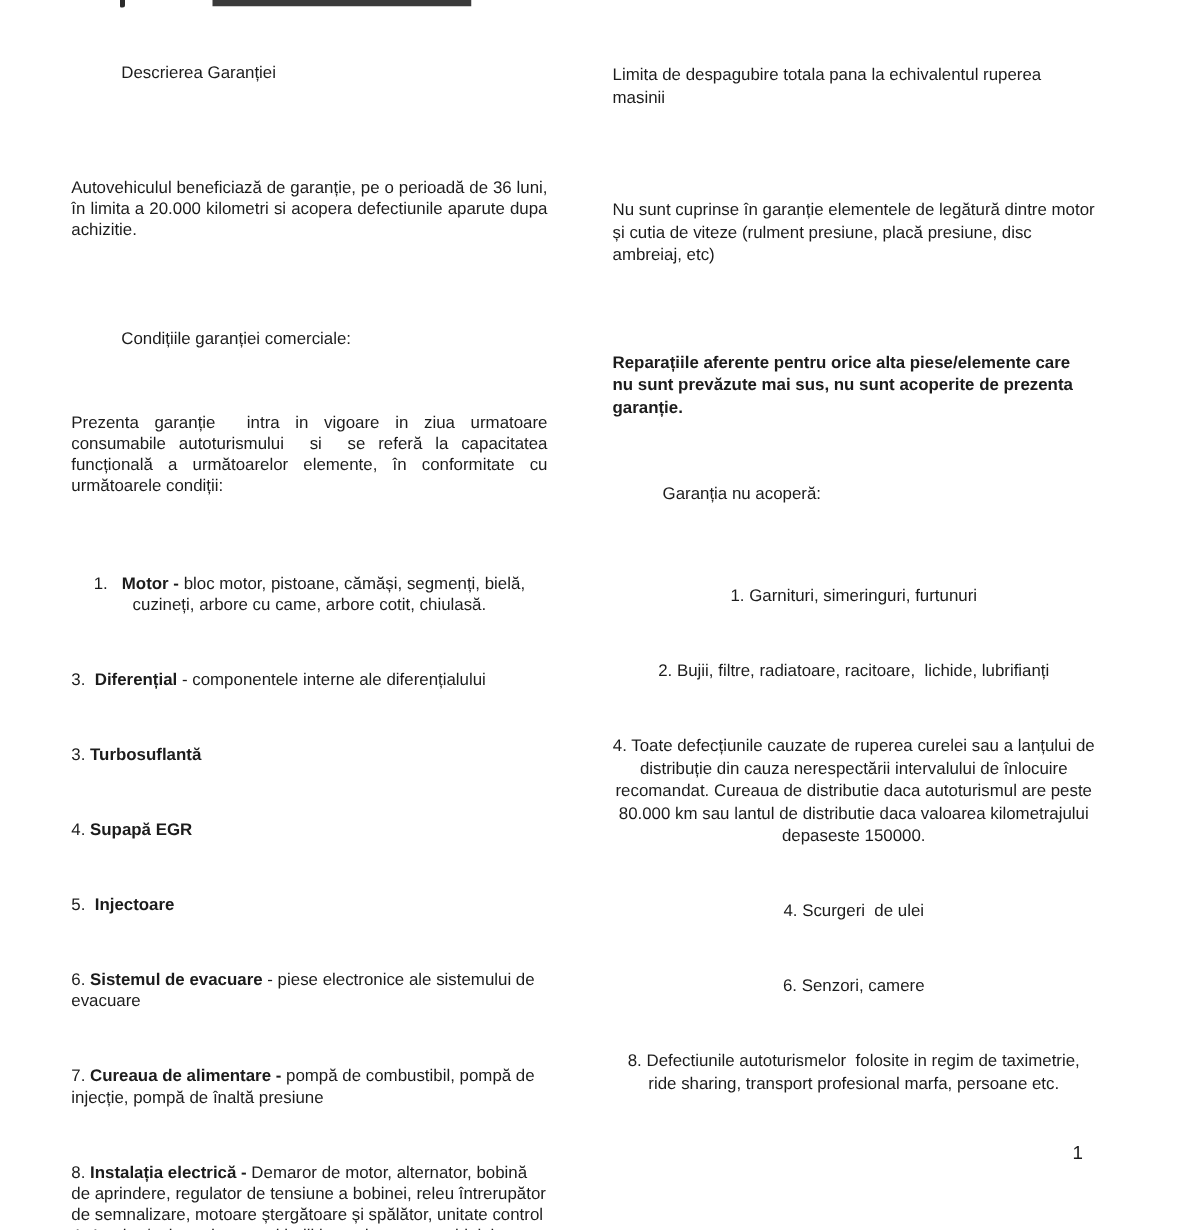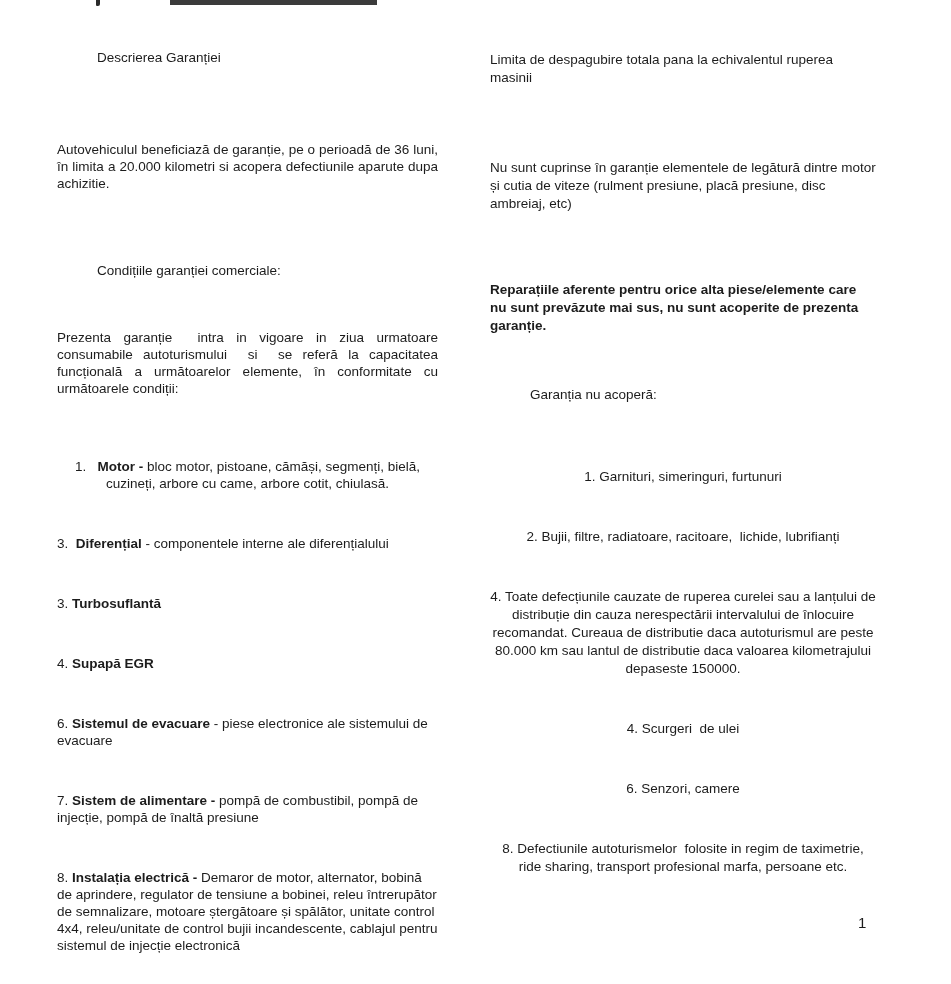--- a/index.html
+++ b/index.html
@@ -32,22 +32,23 @@
   <div class="col col-left">
     <h3>Descrierea Garanției</h3>
     <p class="just mt24">Autovehiculul beneficiază de garanție, pe o perioadă de 36 luni, în limita a 20.000 kilometri si acopera defectiunile aparute dupa achizitie.</p>
     <h3 class="mt22">Condițiile garanției comerciale:</h3>
     <p class="just mt16">Prezenta garanție  intra in vigoare in ziua urmatoare consumabile autoturismului  si  se referă la capacitatea funcțională a următoarelor elemente, în conformitate cu următoarele condiții:</p>
 
     <p class="mt10"><span>1.   </span><b>Motor -</b><span> bloc motor, pistoane, cămăși, segmenți, bielă, cuzineți, arbore cu came, arbore cotit, chiulasă.</span></p>
     <p class="mt9"><span>3.  </span><b>Diferențial</b><span> - componentele interne ale diferențialului</span></p>
     <p class="mt9"><span>3. </span><b>Turbosuflantă</b><span></span></p>
     <p class="mt9"><span>4. </span><b>Supapă EGR</b><span></span></p>
+    <p class="mt9"><span>5.  </span><b>Injectoare</b><span></span></p>
     <p class="mt9"><span>6. </span><b>Sistemul de evacuare</b><span> - piese electronice ale sistemului de evacuare</span></p>
-    <p class="mt9"><span>7. </span><b>Sistem de alimentare -</b><span> pompă de combustibil, pompă de injecție, pompă de înaltă presiune</span></p>
+    <p class="mt9"><span>7. </span><b>Cureaua de alimentare -</b><span> pompă de combustibil, pompă de injecție, pompă de înaltă presiune</span></p>
     <p class="mt9"><span>8. </span><b>Instalația electrică -</b><span> Demaror de motor, alternator, bobină de aprindere, regulator de tensiune a bobinei, releu întrerupător de semnalizare, motoare ștergătoare și spălător, unitate control 4x4, releu/unitate de control bujii incandescente, cablajul pentru sistemul de injecție electronică</span></p>
     
     
 
     
     
     
     
     
   </div>

